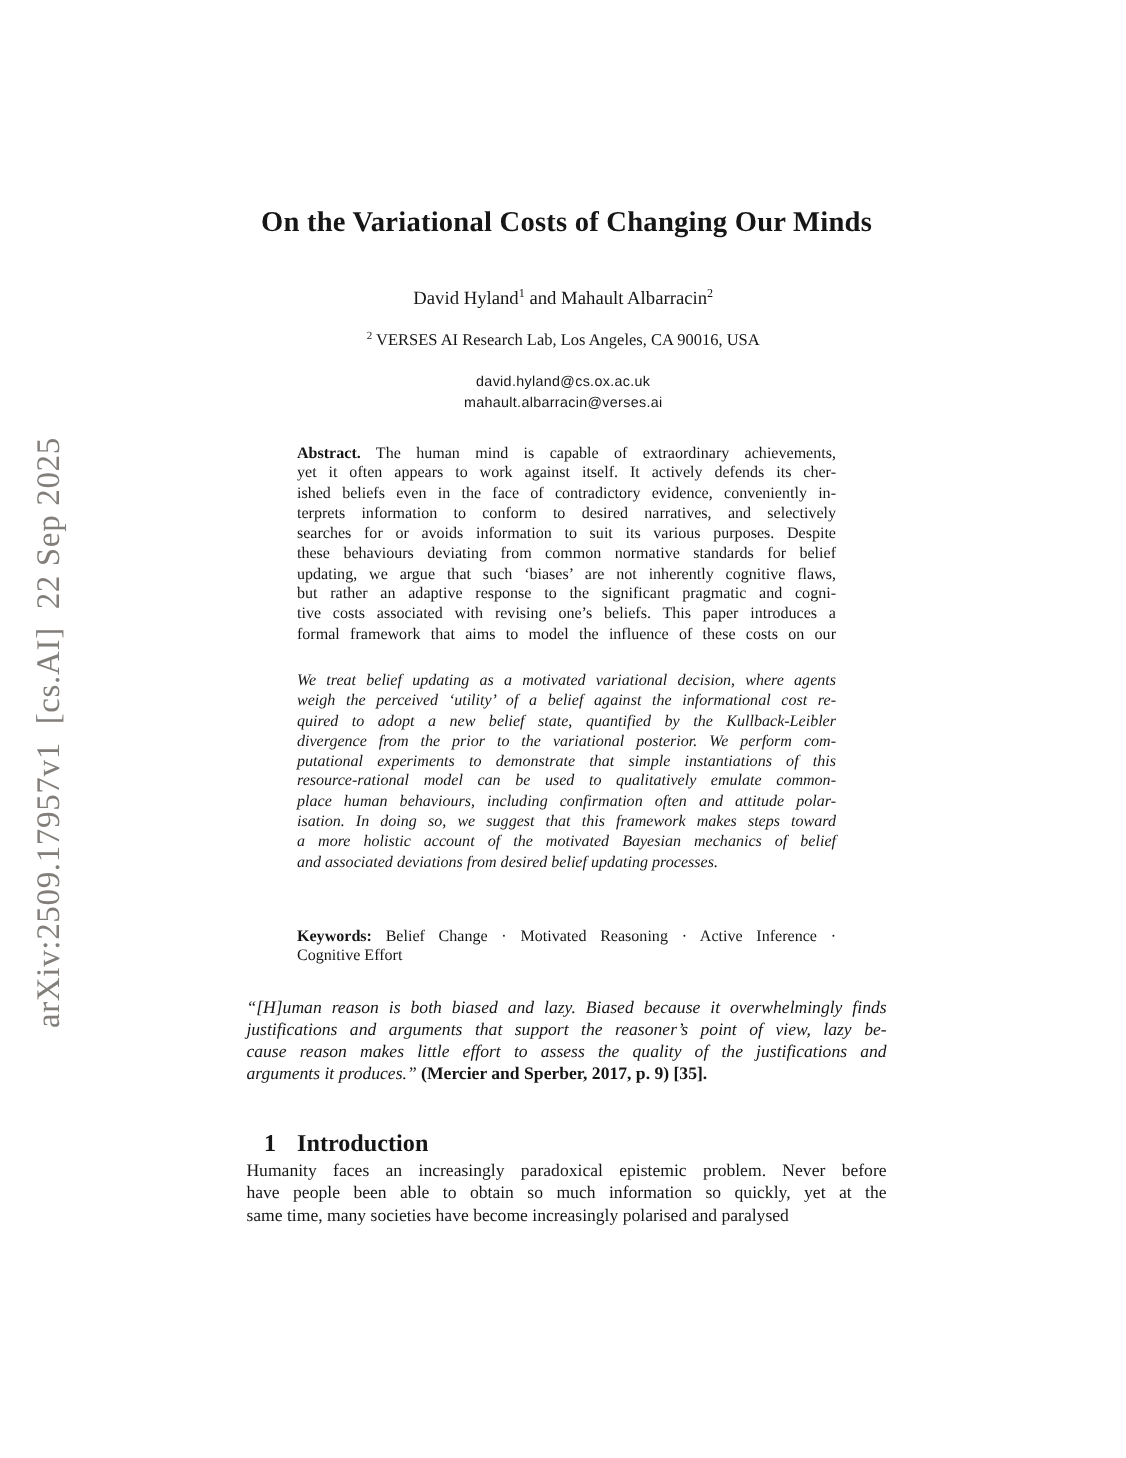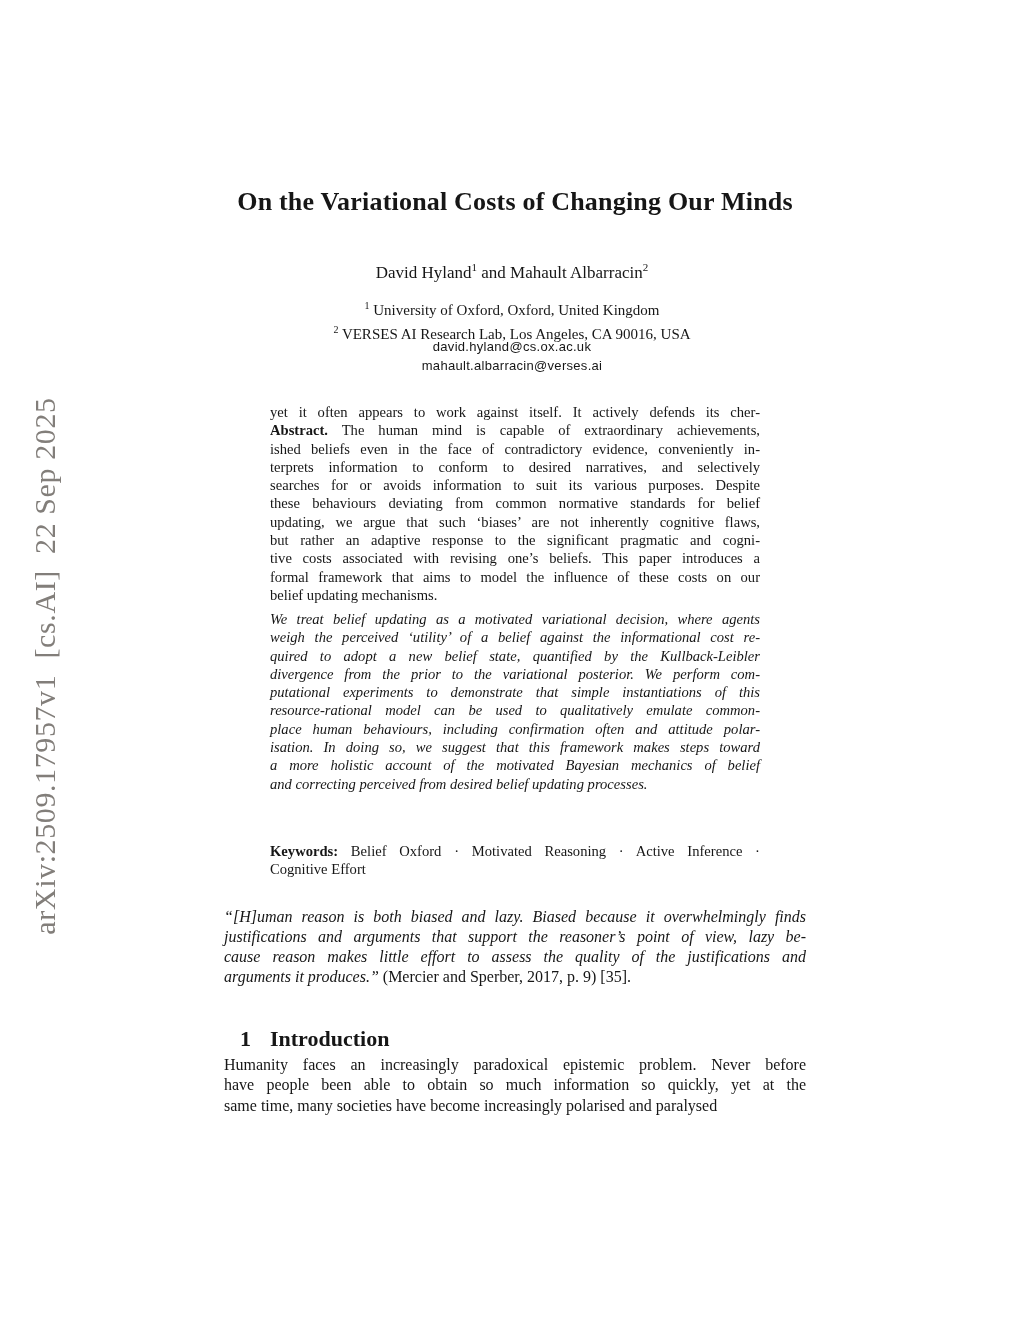--- a/index.html
+++ b/index.html
@@ -75,21 +75,21 @@
   .keywords { top: 842px; }
   .quote {
     position: absolute;
     top: 907px;
     left: 224px;
     width: 582px;
     font-size: 16px;
     line-height: 20px;
     font-style: italic;
   }
-  .quote .roman { font-style: normal; }
+  .quote .roman { font-style: normal; font-weight: bold; }
   .section {
     position: absolute;
     top: 1010px;
     left: 224px;
     margin: 16px;
     font-size: 22px;
     font-weight: 700;
   }
   .secnum { margin-right: 19px; }
   .body-par {
@@ -109,58 +109,56 @@
 
 <div class="page">
 
   <div class="watermark">arXiv:2509.17957v1  [cs.AI]  22 Sep 2025</div>
 
   <h1 class="title">On the Variational Costs of Changing Our Minds</h1>
 
   <div class="authors"><span>David Hyland</span><sup>1</sup><span> and </span><span>Mahault Albarracin</span><sup>2</sup></div>
 
   <div class="affils">
-    <div><sup>1</sup> <span>University of Oxford, Oxford, United Kingdom</span></div>
     <div><sup>2</sup> <span>VERSES AI Research Lab, Los Angeles, CA 90016, USA</span></div>
   </div>
 
   <div class="emails">
     <div>david.hyland@cs.ox.ac.uk</div>
     <div>mahault.albarracin@verses.ai</div>
   </div>
 
   <div class="abstract abs1">
+    <div class="jline"><span class="b">Abstract.</span> <span>The human mind is capable of extraordinary achievements,</span></div>
     <div class="jline">yet it often appears to work against itself. It actively defends its cher-</div>
-    <div class="jline"><span class="b">Abstract.</span> <span>The human mind is capable of extraordinary achievements,</span></div>
     <div class="jline">ished beliefs even in the face of contradictory evidence, conveniently in-</div>
     <div class="jline">terprets information to conform to desired narratives, and selectively</div>
     <div class="jline">searches for or avoids information to suit its various purposes. Despite</div>
     <div class="jline">these behaviours deviating from common normative standards for belief</div>
     <div class="jline">updating, we argue that such ‘biases’ are not inherently cognitive flaws,</div>
     <div class="jline">but rather an adaptive response to the significant pragmatic and cogni-</div>
     <div class="jline">tive costs associated with revising one’s beliefs. This paper introduces a</div>
     <div class="jline">formal framework that aims to model the influence of these costs on our</div>
-    <div class="lline">belief updating mechanisms.</div>
   </div>
 
   <div class="abstract abs2">
     <div class="jline">We treat belief updating as a motivated variational decision, where agents</div>
     <div class="jline">weigh the perceived ‘utility’ of a belief against the informational cost re-</div>
     <div class="jline">quired to adopt a new belief state, quantified by the Kullback-Leibler</div>
     <div class="jline">divergence from the prior to the variational posterior. We perform com-</div>
     <div class="jline">putational experiments to demonstrate that simple instantiations of this</div>
     <div class="jline">resource-rational model can be used to qualitatively emulate common-</div>
     <div class="jline">place human behaviours, including confirmation often and attitude polar-</div>
     <div class="jline">isation. In doing so, we suggest that this framework makes steps toward</div>
     <div class="jline">a more holistic account of the motivated Bayesian mechanics of belief</div>
-    <div class="lline">and correcting perceived from desired belief updating processes.</div>
+    <div class="lline">and associated deviations from desired belief updating processes.</div>
   </div>
 
   <div class="abstract keywords">
-    <div class="jline"><span class="b">Keywords:</span> <span>Belief Oxford · Motivated Reasoning · Active Inference ·</span></div>
+    <div class="jline"><span class="b">Keywords:</span> <span>Belief Change · Motivated Reasoning · Active Inference ·</span></div>
     <div class="lline">Cognitive Effort</div>
   </div>
 
   <div class="quote">
     <div class="jline">“[H]uman reason is both biased and lazy. Biased because it overwhelmingly finds</div>
     <div class="jline">justifications and arguments that support the reasoner’s point of view, lazy be-</div>
     <div class="jline">cause reason makes little effort to assess the quality of the justifications and</div>
     <div class="lline"><span>arguments it produces.”</span><span class="roman"> (Mercier and Sperber, 2017, p. 9) [35].</span></div>
   </div>
 

